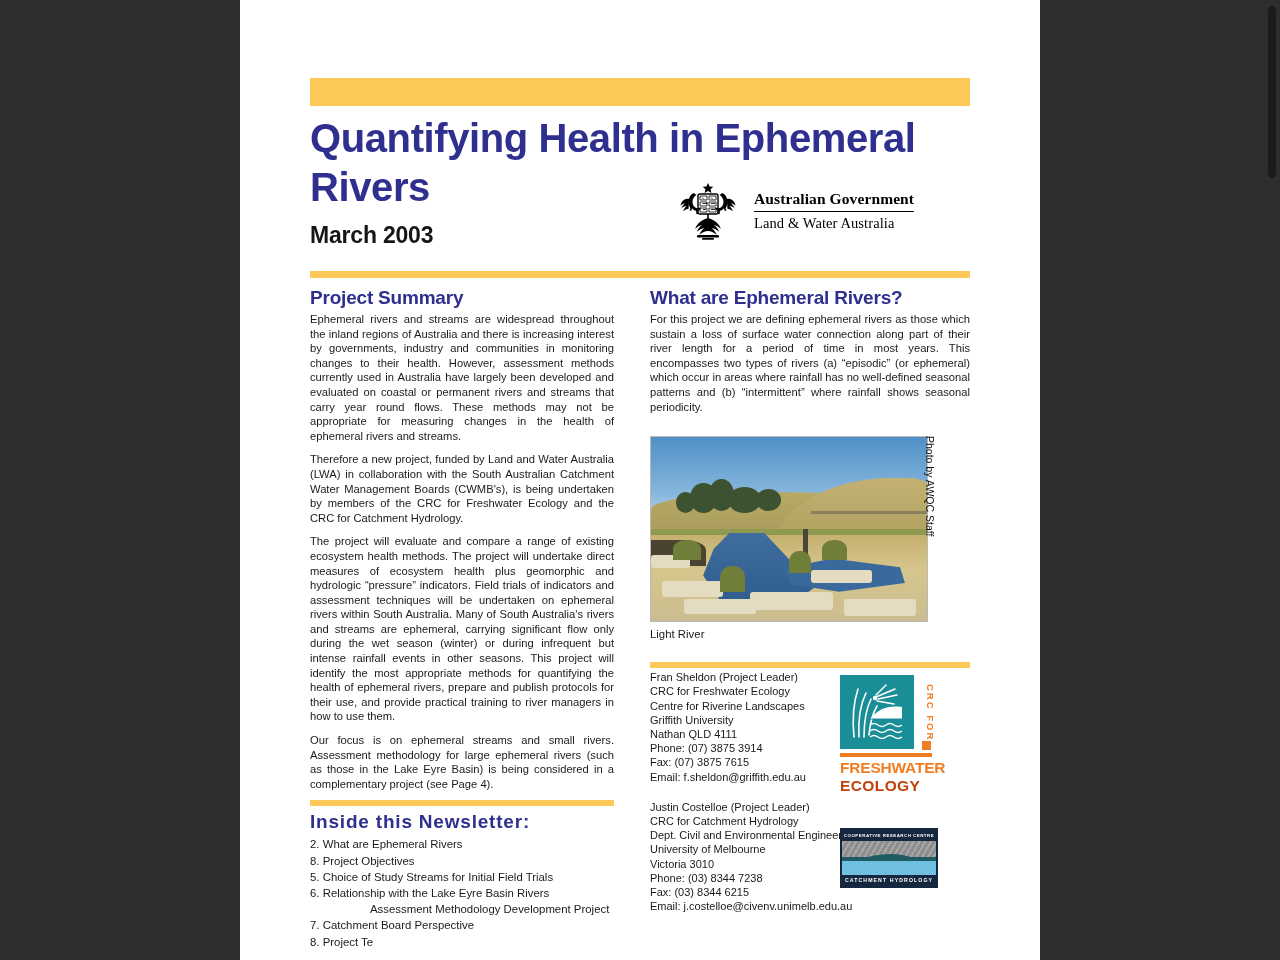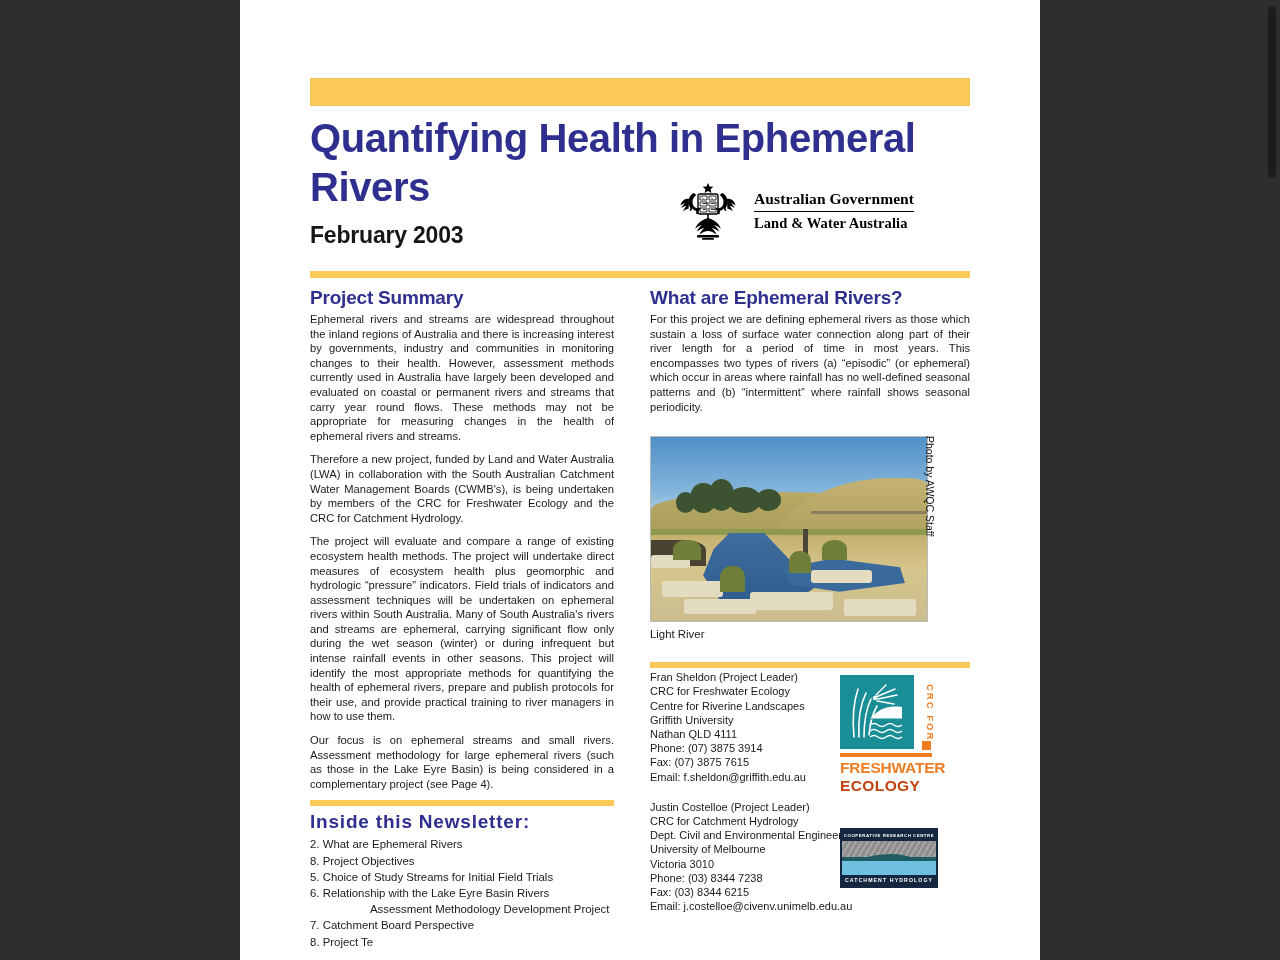--- a/index.html
+++ b/index.html
@@ -82,21 +82,21 @@
     left: 362px;
     top: 66px;
     display: flex;
     align-items: center;
     gap: 10px;
   }
   #crest { width: 72px; height: 62px; }
   #govt-text { font-family: "Liberation Serif", serif; color: #000; }
   #govt-line1 { font-size: 15.5px; font-weight: bold; letter-spacing: 0.1px; }
   #govt-rule { height: 1px; background: #000; margin: 3px 0 3px 0; }
-  #govt-line2 { font-size: 14.5px; font-weight: bold; letter-spacing: 0.1px; }
+  #govt-line2 { font-size: 14.5px; font-weight: normal; letter-spacing: 0.1px; }
 
   
   #header-divider { height: 7px; margin-top: 22px; }
 
   
   #columns {
     display: flex;
     gap: 36px;
     margin-top: 9px;
   }
@@ -297,21 +297,21 @@
     <div id="scrollbar-thumb"></div>
   </div>
 
   <div id="page">
     <div id="page-inner">
 
       <div id="masthead-bar" class="bar-yellow"></div>
 
       <div id="masthead">
         <h1 id="doc-title">Quantifying Health in Ephemeral Rivers</h1>
-        <div id="doc-date">February 2003</div>
+        <div id="doc-date">March 2003</div>
 
         <div id="govt-lockup">
           <svg id="crest" viewBox="0 0 72 62">
             <g fill="#000">
               <path d="M36 3 l1.6 3.4 3.7.4-2.7 2.5.8 3.6L36 11.1l-3.4 1.8.8-3.6L30.7 6.8l3.7-.4z"></path>
               <rect x="26" y="14" width="20" height="20" rx="2" fill="#fff" stroke="#000" stroke-width="1.4"></rect>
               <path d="M28 16h7v4h-7zM37 16h7v4h-7zM28 22h7v4h-7zM37 22h7v4h-7zM28 28h7v4h-7zM37 28h7v4h-7z" fill="none" stroke="#000" stroke-width="0.8"></path>
               <path d="M30 17.5 l2 2 M39 17.5 l2 2 M30.5 23.5h5 M39 23.5h4 M31 29.5h3 M39 29.5h4" stroke="#000" stroke-width="0.8" fill="none"></path>
               <path d="M22 13c-3 1-5 4-5.5 7.5-.4 2.6.5 5.2 1.5 7 .6 1.1.3 2.2-.6 2.8l1.4.6c.7-.6 1.3-1.5 1.3-2.6 1.2 1.4 2.6 2.3 4 2.6l.3 3.3 1.6-.3-.2-3.3c1.2-.2 2.3-.8 3-1.7l-.6-1.6c-1.6 1.2-3.7 1.2-5.3 0-2-1.5-2.8-4.4-2.2-7 .5-2.2 1.8-4.2 3.6-5.4z"></path>
               <path d="M50 13c3 1 5 4 5.5 7.5.4 2.6-.5 5.2-1.5 7-.6 1.1-.3 2.2.6 2.8l-1.4.6c-.7-.6-1.3-1.5-1.3-2.6-1.2 1.4-2.6 2.3-4 2.6l-.3 3.3-1.6-.3.2-3.3c-1.2-.2-2.3-.8-3-1.7l.6-1.6c1.6 1.2 3.7 1.2 5.3 0 2-1.5 2.8-4.4 2.2-7-.5-2.2-1.8-4.2-3.6-5.4z"></path>

